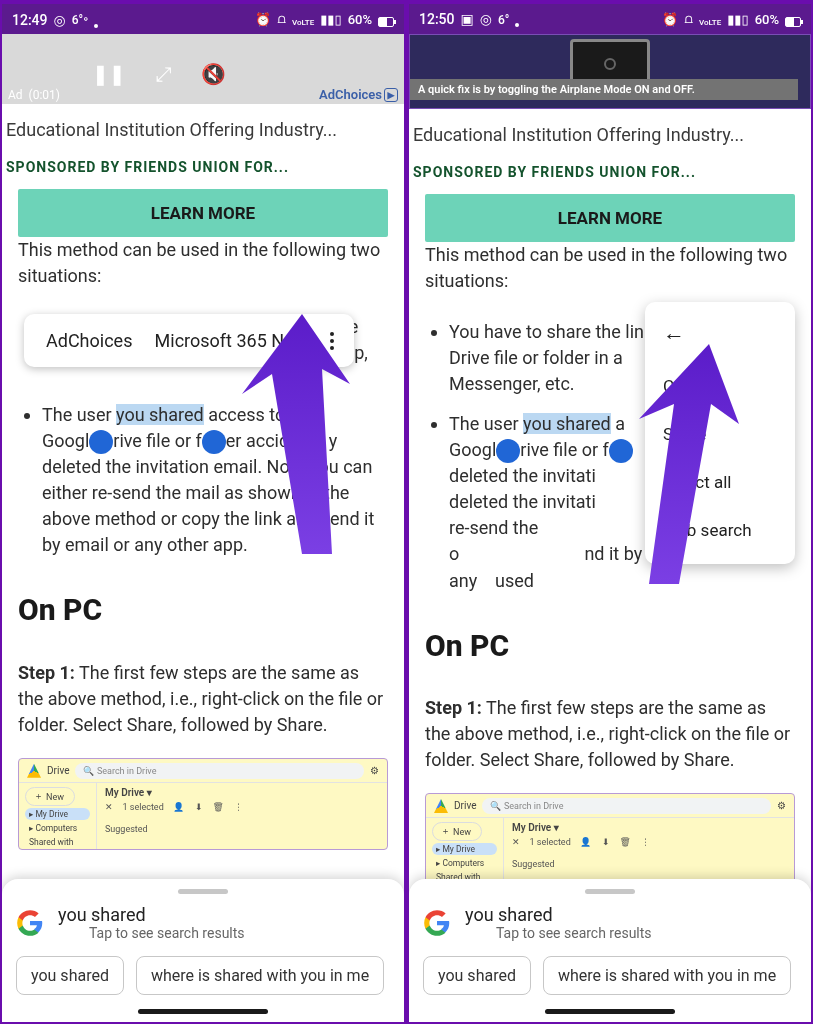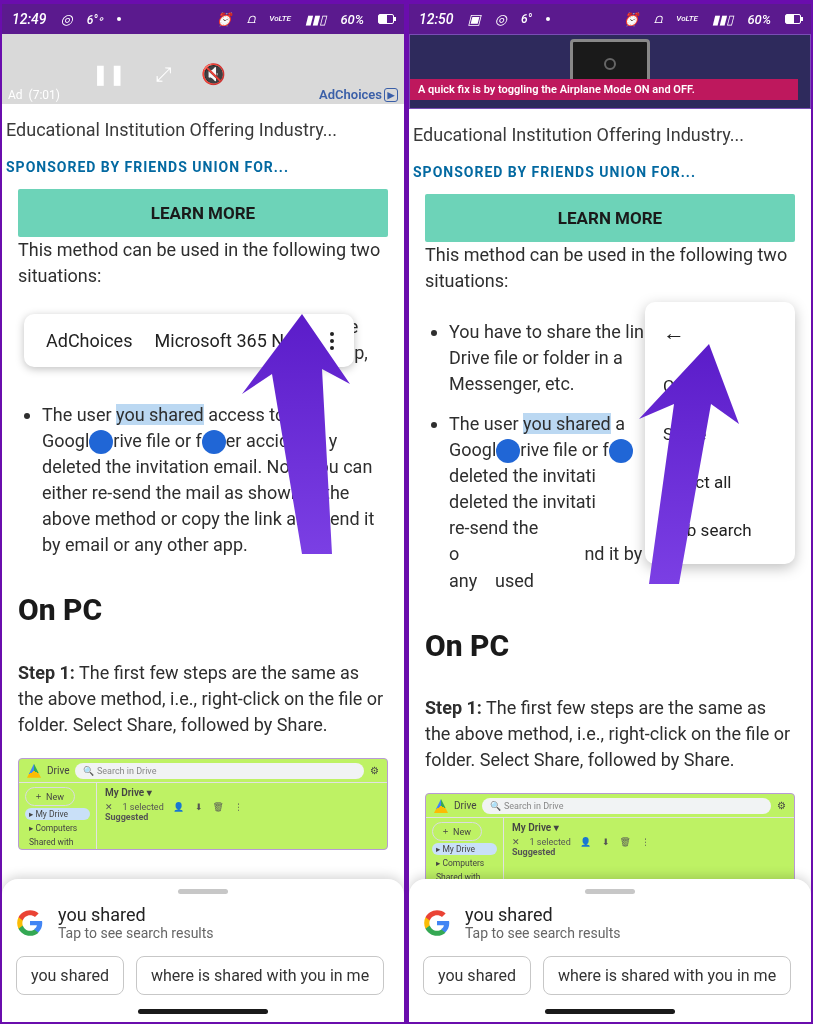--- a/index.html
+++ b/index.html
@@ -27,21 +27,21 @@
     height: 30px;
     background: #5B1A8E;
     color: #fff;
     display: flex;
     align-items: center;
     justify-content: space-between;
     padding: 0 10px;
     font-size: 14px;
     font-weight: 500;
   }
-  .sb-left, .sb-right { display: flex; align-items: center; gap: 14px; font-style: italic; }
+  .sb-left, .sb-right { display: flex; align-items: flex-end; gap: 6px; }
   .sb-right { font-size: 13px; }
   .weather { font-size: 12px; }
   .dot { width:4px; height:4px; background:#fff; border-radius:50%; display:inline-block;}
   .batt { width:16px; height:10px; border:1px solid #fff; border-radius:2px; position:relative; }
   .batt::after{content:'';position:absolute;right:-3px;top:2px;width:2px;height:4px;background:#fff;}
   .batt > i{display:block;height:100%;width:60%;background:#fff;}
 
   
   .ad-area {
     height: 70px;
@@ -68,42 +68,42 @@
     position:absolute; bottom:2px; right:6px;
     font-size:13px; color:#3A5FA8; font-weight:600;
     display:flex; align-items:center; gap:2px;
   }
   .adchoices .tri {
     width:14px;height:14px;border:1.5px solid #3A5FA8;border-radius:3px;
     display:flex;align-items:center;justify-content:center;font-size:9px;color:#3A5FA8;
   }
   .dark-caption {
     position:absolute; bottom:8px; left:0; right:12px;
-    background:#be185d;
+    background:#737373;
     color:#fff; font-size:11px; padding:4px 8px; font-weight:600;
   }
   .dark-thumb{
     position:absolute; top:4px; left:50%; transform:translateX(-50%);
     width:80px;height:50px; background:#1A1A1A; border:3px solid #888;border-radius:4px;
     display:flex;align-items:center;justify-content:center;
   }
   .dark-thumb::after{content:'';width:8px;height:8px;border-radius:50%;border:2px solid #666;}
 
   
   .sponsor {
     padding: 14px 16px 0 4px;
     font-size: 18px;
     color:#3A3A3A;
   }
   .sponsor .title { color:#3A3A3A; font-size:18px; line-height:1.3; white-space:nowrap; overflow:hidden; }
   .sponsor .by {
     margin-top: 18px; font-size: 14px; letter-spacing:1px; font-weight:700;
     color:#7B7B7B;
   }
-  .sponsor .by span { color:#0369a1; }
+  .sponsor .by span { color:#14532d; }
   .learn-btn {
     margin: 14px 16px 0 16px;
     background:#6DD3B8;
     text-align:center;
     padding: 14px 0;
     font-weight:700;
     font-size:17px;
     color:#1A1A1A;
     border-radius:2px;
   }
@@ -178,52 +178,52 @@
   
   .drive {
     margin: 20px 16px 0 16px;
     border:1.5px solid #B89AD6;
     border-radius:4px;
     height: 92px;
     font-size:10px;
     color:#444;
     position:relative;
     overflow:hidden;
-    background:#bef264;
+    background:#fef9c3;
   }
   .drive .dtop{height:24px;border-bottom:1px solid #E2E2E2;display:flex;align-items:center;padding:0 8px;gap:6px;}
   .drive .dtop .dlogo{width:14px;height:14px;background:conic-gradient(#34A853 0 33%,#FBBC05 0 66%,#4285F4 0);clip-path:polygon(50% 0,100% 100%,0 100%);}
   .drive .search{flex:1;background:#F1F3F4;border-radius:10px;height:16px;display:flex;align-items:center;padding:0 8px;color:#888;font-size:9px;}
   .drive .dbody{display:flex;height:68px;}
   .drive .dside{width:78px;border-right:1px solid #E2E2E2;padding:4px 6px;display:flex;flex-direction:column;gap:2px;font-size:8.5px;}
   .drive .newbtn{border:1px solid #DADCE0;border-radius:10px;padding:2px 8px;width:50px;font-size:9px;display:flex;align-items:center;gap:3px;}
   .drive .sideitem{padding:1px 4px;border-radius:6px;}
   .drive .sideitem.active{background:#C9E0F8;}
   .drive .dmain{flex:1;padding:4px 8px;font-size:9px;}
   .drive .toolbar{display:flex;gap:10px;align-items:center;color:#555;margin-top:4px;}
-  .drive .sug{margin-top:0;color:#555;font-weight:bold;}
+  .drive .sug{margin-top:12px;color:#555;}
 
   
   .gsheet {
     position:absolute;
     bottom: 0;
     left:0; right:0;
     background:#fff;
     border-top-left-radius: 16px;
     border-top-right-radius: 16px;
     box-shadow: 0 -2px 12px rgba(0,0,0,.18);
     padding: 10px 14px 8px 14px;
   }
   .handle{width:50px;height:5px;background:#C7C7C7;border-radius:3px;margin:0 auto 10px auto;}
   .grow{display:flex;align-items:center;gap:14px;}
   .glogo{width:28px;height:28px;position:relative;}
   .glogo svg{width:28px;height:28px;}
   .gtext{line-height:1.2;}
   .gtext .q{font-size:18px;color:#222;}
-  .gtext .sub{font-size:14px;color:#666;}
+  .gtext .sub{font-size:14px;color:#666;margin-left:31px;}
   .chips{display:flex;gap:12px;margin-top:14px;overflow:hidden;white-space:nowrap;}
   .chip{border:1.5px solid #C7C7C7;border-radius:8px;padding:9px 14px;font-size:16px;color:#333;}
   .homebar{width:130px;height:5px;background:#1A1A1A;border-radius:3px;margin:14px auto 0 auto;}
 
 </style>
 </head>
 <body>
 
 <div class="phone">
 
@@ -246,21 +246,21 @@
     </div>
   </div>
 
   <div class="ad-area">
     <div class="ad-controls">
       <span>❚❚</span>
       <span>⤢</span>
       <span>🔇</span>
     </div>
     <div class="ad-text">
-      <span>Ad</span>&nbsp;&nbsp;<span>(7:01)</span>
+      <span>Ad</span>&nbsp;&nbsp;<span>(0:01)</span>
     </div>
     <div class="adchoices">
       <span>AdChoices</span>
         <span class="tri">▶</span>
     </div>
   </div>
 
   <div class="sponsor">
     <div class="title">Educational Institution Offering Industry...</div>
     <div class="by">

